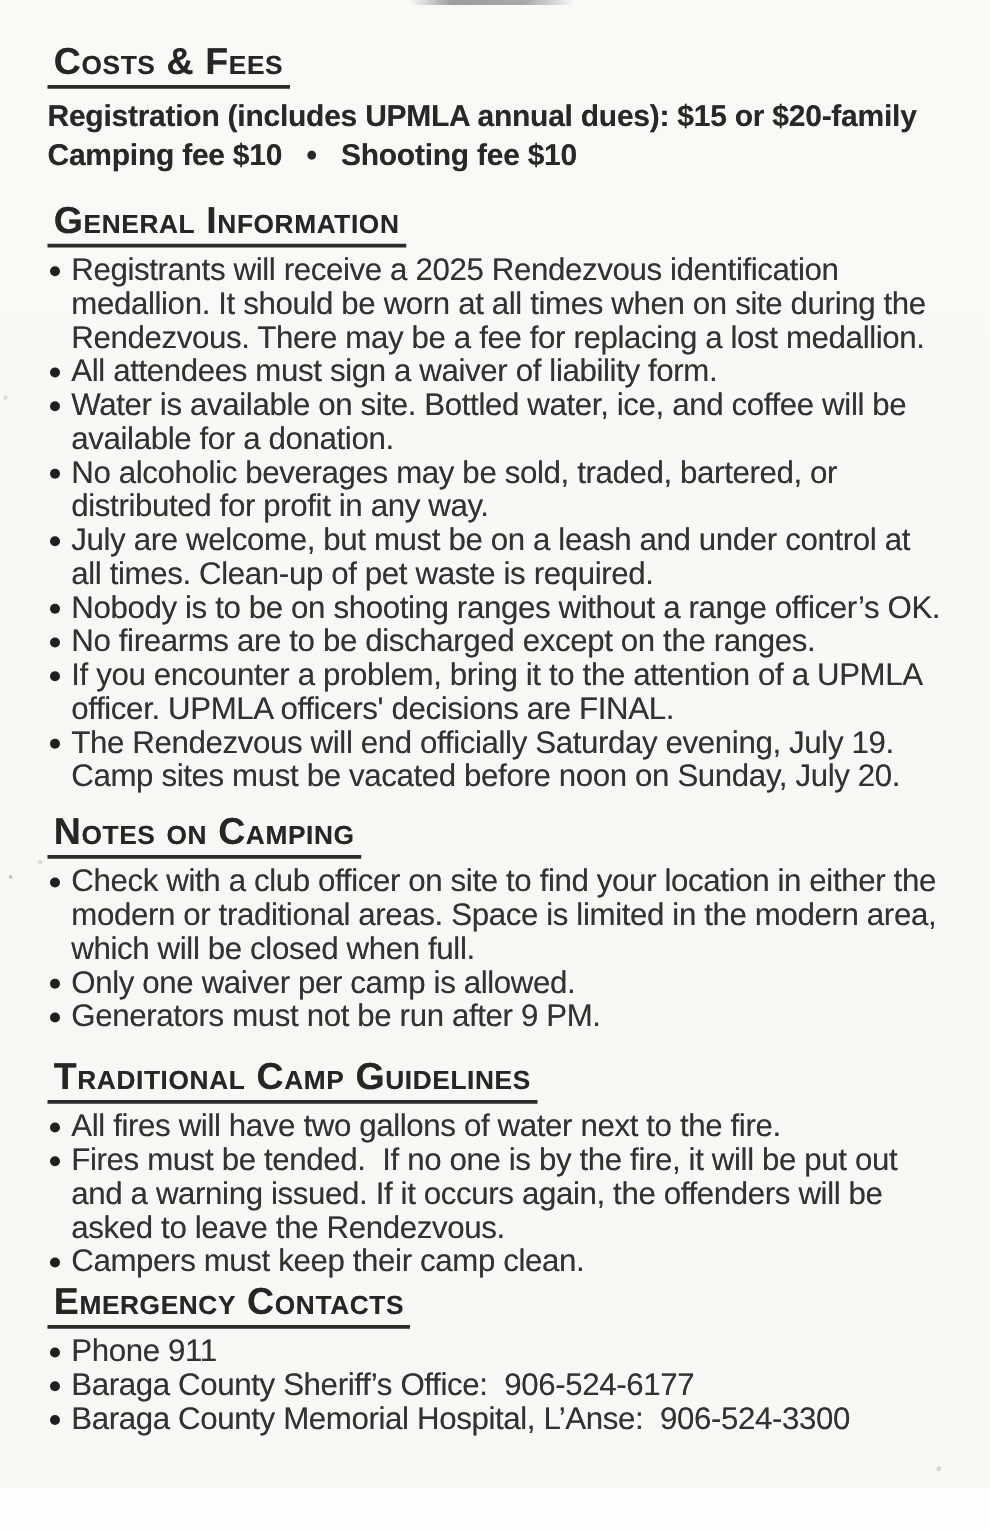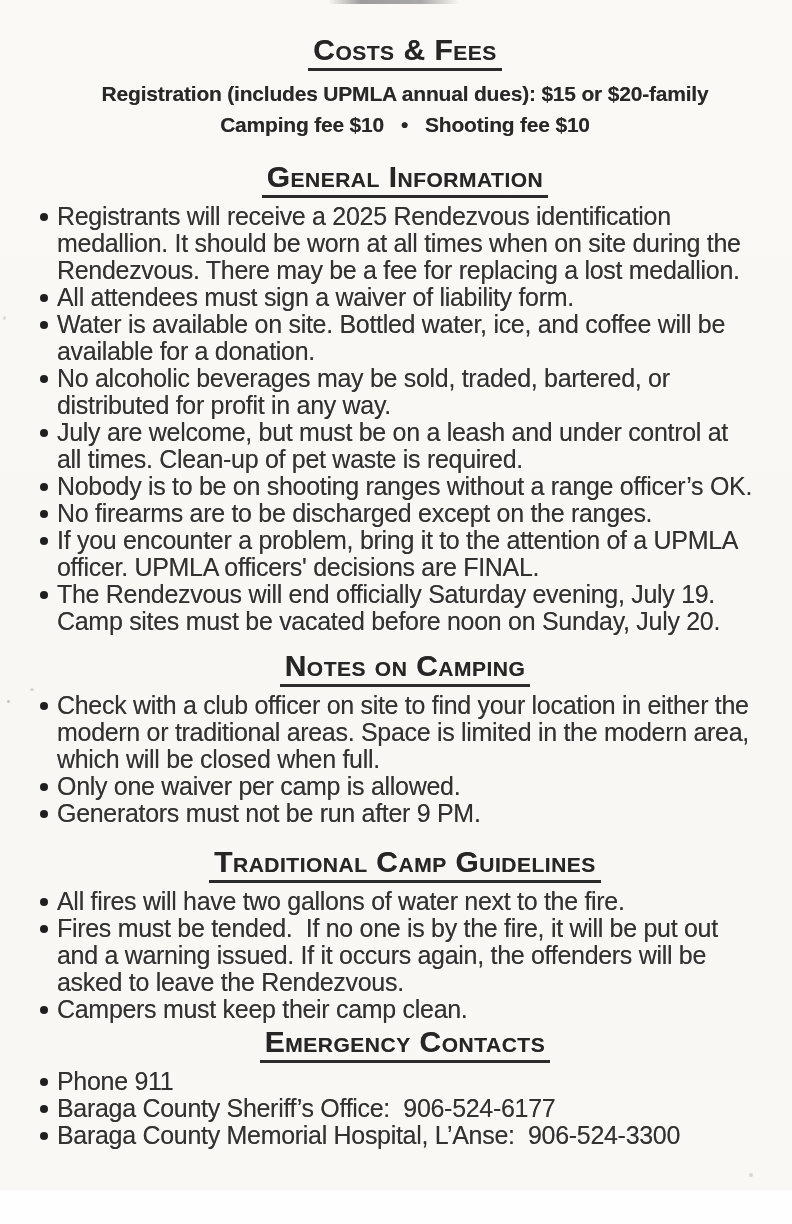--- a/index.html
+++ b/index.html
@@ -12,44 +12,44 @@
     font-family: "Liberation Sans", sans-serif;
     color: #323232;
     overflow: hidden;
     text-shadow: 0 0 0.5px rgba(45,45,45,0.55);
   }
   .content { padding: 33px 20px 0 38px; }
 
   
   .hdr {
     margin: 0;
-    text-align: center;
+    text-align: left;
     font-weight: bold;
     font-variant: small-caps;
     font-size: 30px;
     line-height: 34px;
     letter-spacing: 0.5px;
     color: #262626;
   }
   .hdr .u {
     display: inline-block;
     padding: 0 5px 1px 5px;
     border-bottom: 3px solid #2b2b2b;
   }
   .sec-general .hdr   { margin-top: 20px; }
   .sec-camping .hdr   { margin-top: 14px; }
   .sec-trad .hdr      { margin-top: 18px; }
   .sec-emerg .hdr     { margin-top: 2px; }
 
   
   .sub {
     margin: 0;
-    text-align: center;
+    text-align: left;
     font-weight: bold;
-    font-size: 21px;
+    font-size: 24px;
     line-height: 31px;
     letter-spacing: -0.2px;
     color: #282828;
     white-space: pre-wrap;
   }
   .sub-first { margin-top: 7px; }
 
   
   ul.blist {
     list-style: none;

